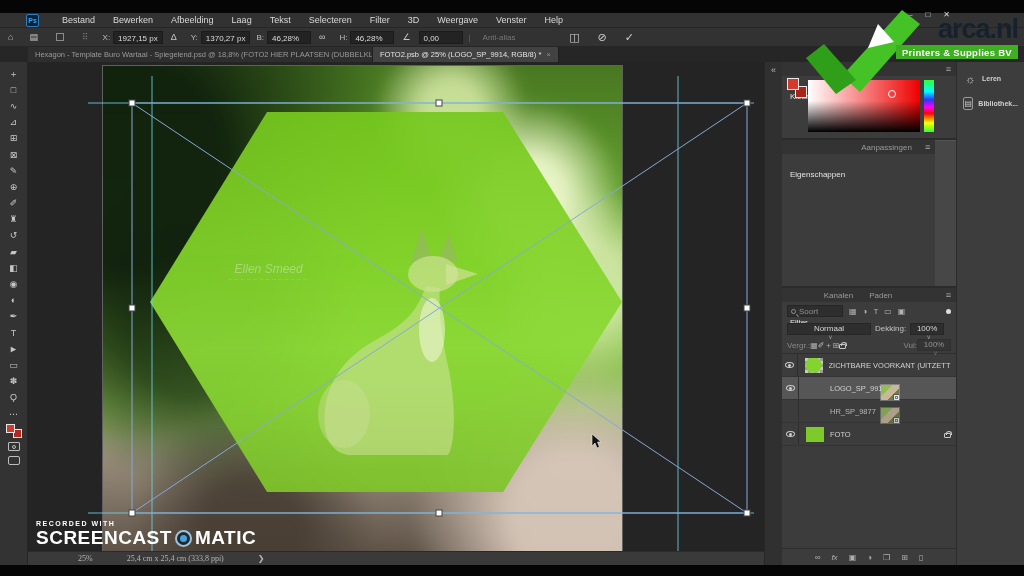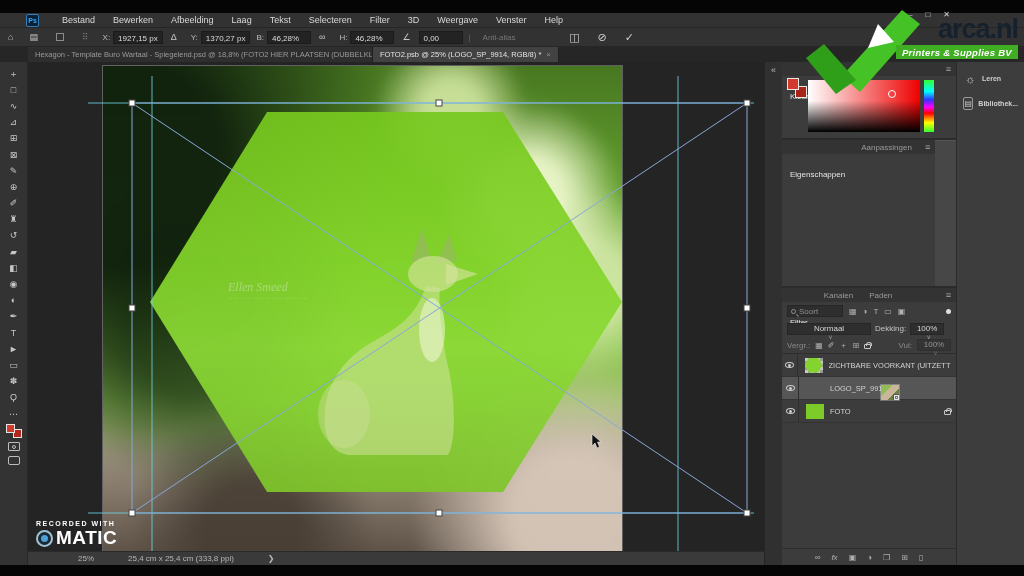--- a/index.html
+++ b/index.html
@@ -71,36 +71,36 @@
       radial-gradient(circle at 6% 22%, rgba(14,30,12,.95) 0 16%, rgba(14,30,12,0) 42%),
       radial-gradient(circle at 20% 55%, rgba(40,70,26,.8) 0 12%, rgba(40,70,26,0) 30%),
       radial-gradient(circle at 88% 90%, rgba(216,200,186,.95) 0 9%, rgba(216,200,186,0) 24%),
       radial-gradient(circle at 30% 93%, rgba(70,60,50,.9) 0 8%, rgba(70,60,50,0) 20%),
       linear-gradient(180deg,#44711f 0%,#609c2c 26%,#7fbf3c 52%,#94c25a 68%,#9a8f7c 78%,#7b6f62 88%,#55493f 100%);
   }
   .hexagon { position:absolute; left:122px; top:50px; width:472px; height:380px;
     clip-path:polygon(0% 50%,24.8% 0%,74.8% 0%,100% 50%,74.8% 100%,24.8% 100%);
     background:linear-gradient(180deg,#76c81e 0%,#83d42a 38%,#8cda36 62%,#7fc52c 100%);
     opacity:.93; }
-  .signature { position:absolute; left:78px; top:168px; color:rgba(255,255,255,.38);
-    font-family:Liberation Serif, serif; font-style:italic; font-size:12px; }
+  .signature { position:absolute; left:78px; top:150px; color:rgba(255,255,255,.38);
+    font-family:Liberation Sans, sans-serif; font-style:italic; font-size:12px;text-align:center; }
   .signature small { display:block; font-size:6px; letter-spacing:2px; font-style:normal;
     color:rgba(255,255,255,.25); }
   svg.layer { position:absolute; inset:0; width:100%; height:100%; }
 
   .watermark { position:absolute; left:8px; bottom:2px; color:#fff; z-index:7; }
   .wm-top { font-size:7px; font-weight:bold; letter-spacing:1.5px; }
   .wm-row { display:flex; align-items:center; gap:3px; }
   .wm-big { font-size:19px; font-weight:bold; letter-spacing:.5px; }
   .wm-circle { width:17px; height:17px; border:2.5px solid #9fc3d8; border-radius:50%;
     background:#1c2a33; display:flex; align-items:center; justify-content:center; }
   .wm-circle i { width:7px; height:7px; border-radius:50%; background:#4da0d8; }
 
   .statusbar { height:14px; background:#3a3a3a; border-top:1px solid #2a2a2a;
-    display:flex; align-items:center; font-size:8px; color:#b5b5b5; gap:34px; padding-left:50px; }
+    display:flex; align-items:center; font-size:8px; color:#b5b5b5; gap:34px; padding-left:50px;font-family:Liberation Serif, serif; }
 
   
   .gutter { width:18px; background:#303030; border-left:1px solid #262626;
     color:#b9b9b9; font-size:9px; text-align:center; padding-top:3px; }
 
   
   .panels { width:174px; background:#2b2b2b; display:flex; flex-direction:column; gap:2px; }
   .panel { background:#3c3c3c; }
   .phead { height:14px; background:#333333; display:flex; align-items:stretch; font-size:8px; }
   .ptab { padding:0 8px; display:flex; align-items:center; color:#9a9a9a; }
@@ -133,21 +133,21 @@
   .mag::after { content:""; position:absolute; width:3px; height:1px; background:#8f8f8f;
     left:4px; top:5px; transform:rotate(45deg); }
   .ficon { color:#b3b3b3; font-size:8px; }
   .fdot { width:5px; height:5px; border-radius:50%; background:#dedede; margin-left:auto; }
   .blendrow { height:17px; padding:0 5px; gap:4px; }
   .dd { display:flex; align-items:center; justify-content:space-between; background:#2e2e2e;
     border:1px solid #262626; height:12px; padding:0 3px; color:#d6d6d6;flex-direction:column; }
   .dd .car { color:#9a9a9a; font-size:6px; margin-left:3px; }
   .blendmode { width:84px; }
   .valbox { width:34px; }
-  .lockrow { height:16px; padding:0 5px; gap:5px; color:#9a9a9a; }
+  .lockrow { height:16px; padding:0 5px; color:#9a9a9a; }
   .lockrow .dim { color:#8a8a8a; font-size:8px; }
   .lock { width:7px; height:5px; border:1px solid #c9c9c9; border-radius:1px; position:relative; margin-top:3px; }
   .lock::before { content:""; position:absolute; width:4px; height:3px; left:.5px; top:-3.5px;
     border:1px solid #c9c9c9; border-bottom:none; border-radius:3px 3px 0 0; }
   .layerlist { flex:1; border-top:1px solid #2e2e2e; }
   .layer-row { display:flex; align-items:center; height:23px; border-bottom:1px solid #343434;
     padding-right:5px; }
   .layer-row.sel { background:#565656; }
   .viscell { width:17px; align-self:stretch; border-right:1px solid #2e2e2e;
     display:flex; align-items:center; justify-content:center; }
@@ -185,21 +185,21 @@
   
   .winctl { position:absolute; top:10px; right:74px; display:flex; gap:13px; z-index:40;
     color:#d6d6d6; font-size:8px; }
 
   
   .arca { position:absolute; top:0; right:0; width:240px; height:72px; z-index:60; pointer-events:none; }
   .arca-mark { position:absolute; left:18px; top:6px; }
   .arca-text { position:absolute; right:6px; top:14px; font-size:27px; font-weight:bold;
     color:#16212e; letter-spacing:-1px; }
   .arca-tag { position:absolute; right:6px; top:45px; background:#3fae22; color:#fff;
-    font-size:9.5px; font-weight:bold; padding:1.5px 6px; letter-spacing:.3px;font-style:italic; }
+    font-size:9.5px; font-weight:bold; padding:1.5px 6px; letter-spacing:.3px; }
 
   .cursor { position:absolute; z-index:8; }
 </style>
 </head>
 <body>
 
 <div class="app">
 
   <div class="top-black"></div>
 
@@ -337,20 +337,21 @@
           </g>
         </svg>
 
         <svg class="cursor" style="left:563px; top:372px" width="12" height="16" viewBox="0 0 12 16">
           <polygon points="1,0 1,12 4,9 6,14 8.5,13 6.5,8 10,8" fill="#111" stroke="#eee" stroke-width=".6"></polygon>
         </svg>
 
         <div class="watermark">
           <div class="wm-top">RECORDED WITH</div>
           <div class="wm-row">
+            <span class="wm-big">SCREENCAST</span>
             <span class="wm-circle">
                 <i></i>
               </span>
             <span class="wm-big">MATIC</span>
           </div>
         </div>
       </div>
 
       <div class="statusbar">
         <span>25%</span>
@@ -448,20 +449,27 @@
           </div>
           <div class="layer-row sel">
             <span class="viscell">
                 <span class="eye"></span>
               </span>
             <span class="thumb photo">
                 <i class="badge"></i>
               </span>
             <span class="lname">LOGO_SP_9914</span>
           </div>
+          <div class="layer-row" style="opacity:.8">
+            <span class="viscell"></span>
+            <span class="thumb photo">
+                <i class="badge"></i>
+              </span>
+            <span class="lname">HR_SP_9877</span>
+          </div>
           <div class="layer-row">
             <span class="viscell">
                 <span class="eye"></span>
               </span>
             <span class="thumb green"></span>
             <span class="lname">FOTO</span>
             <span class="lock rlock"></span>
           </div>
         </div>
 

